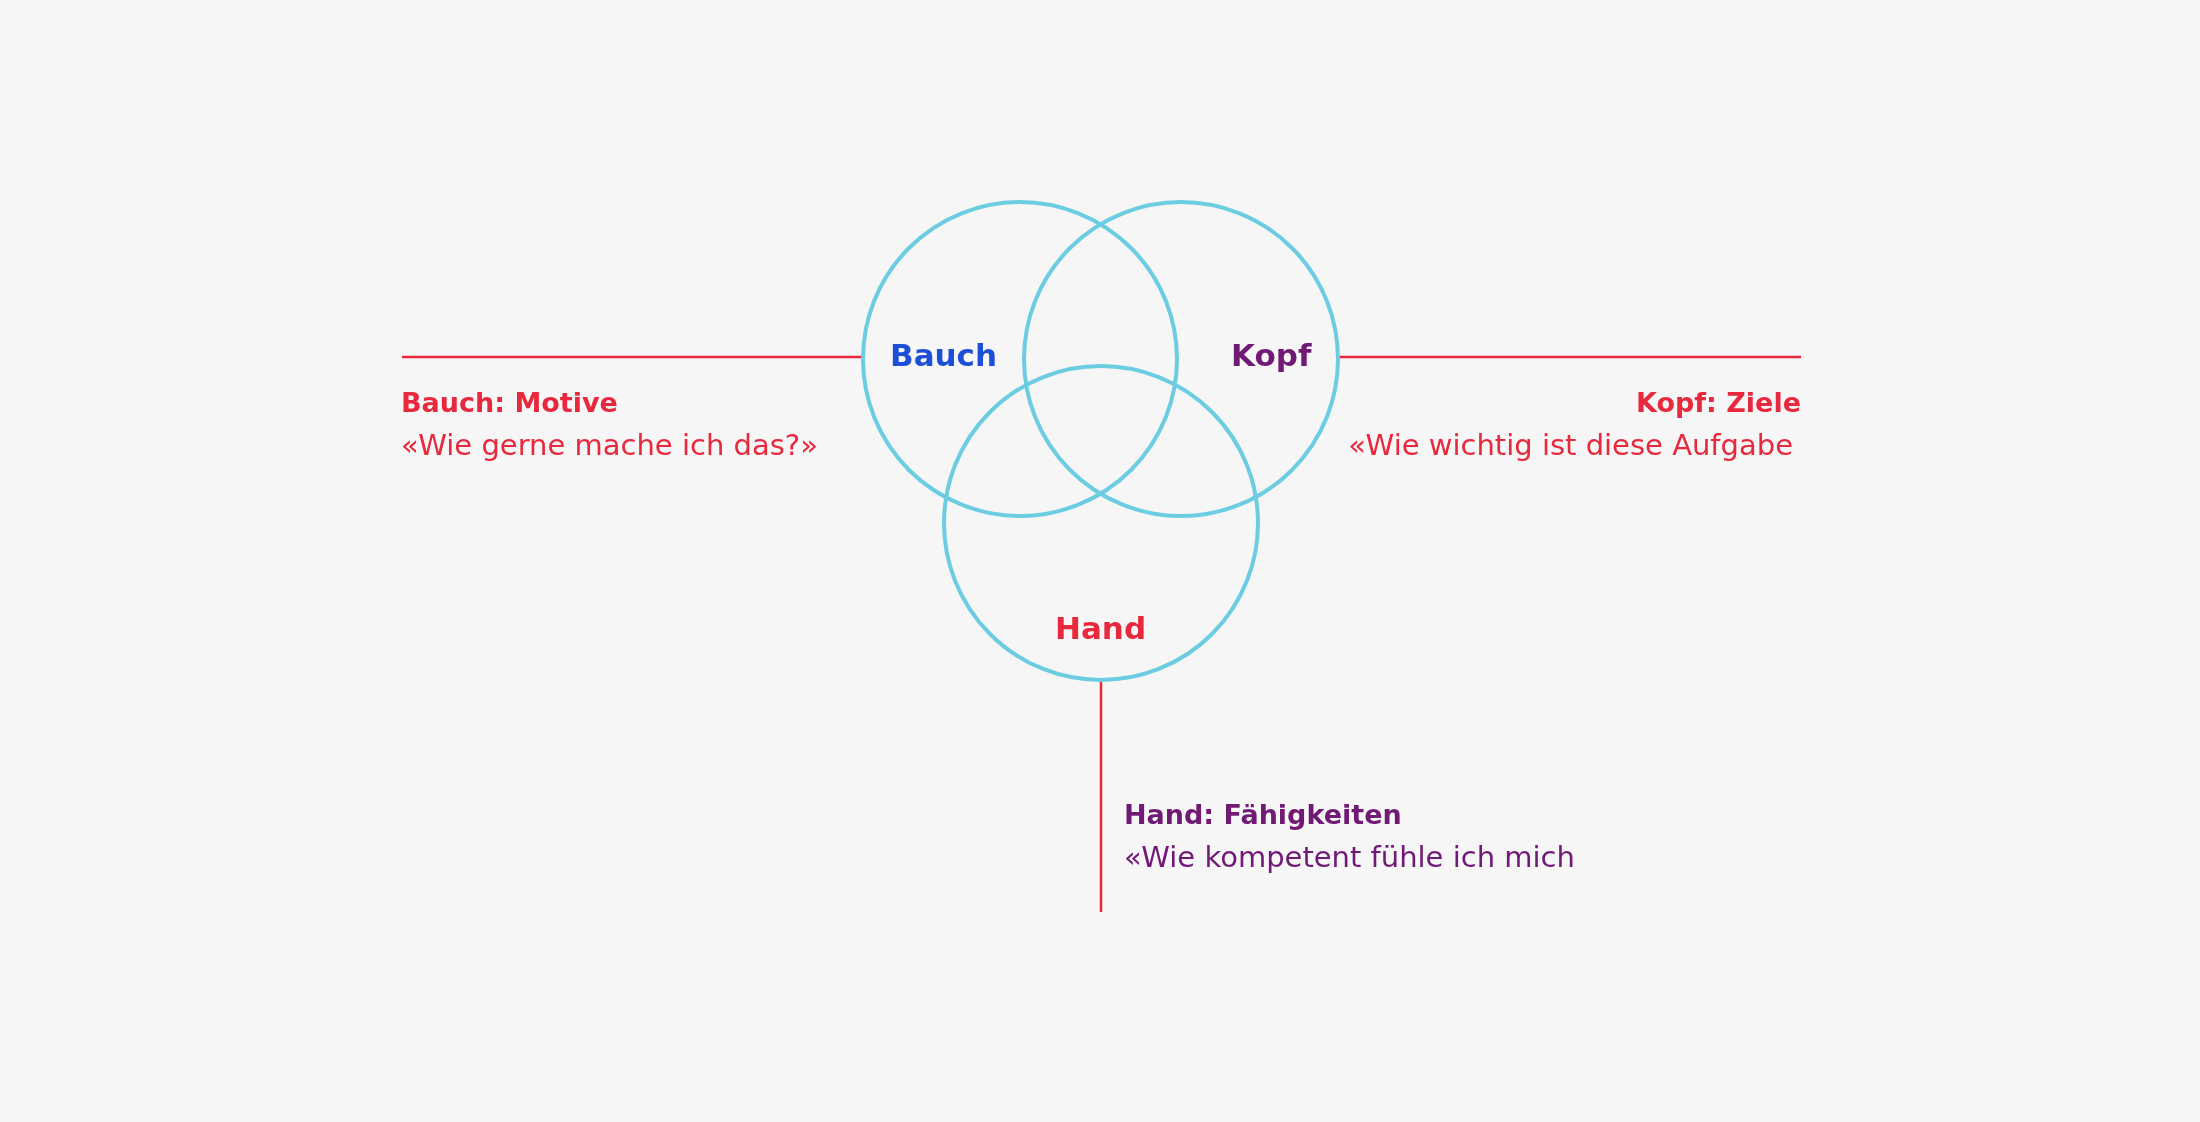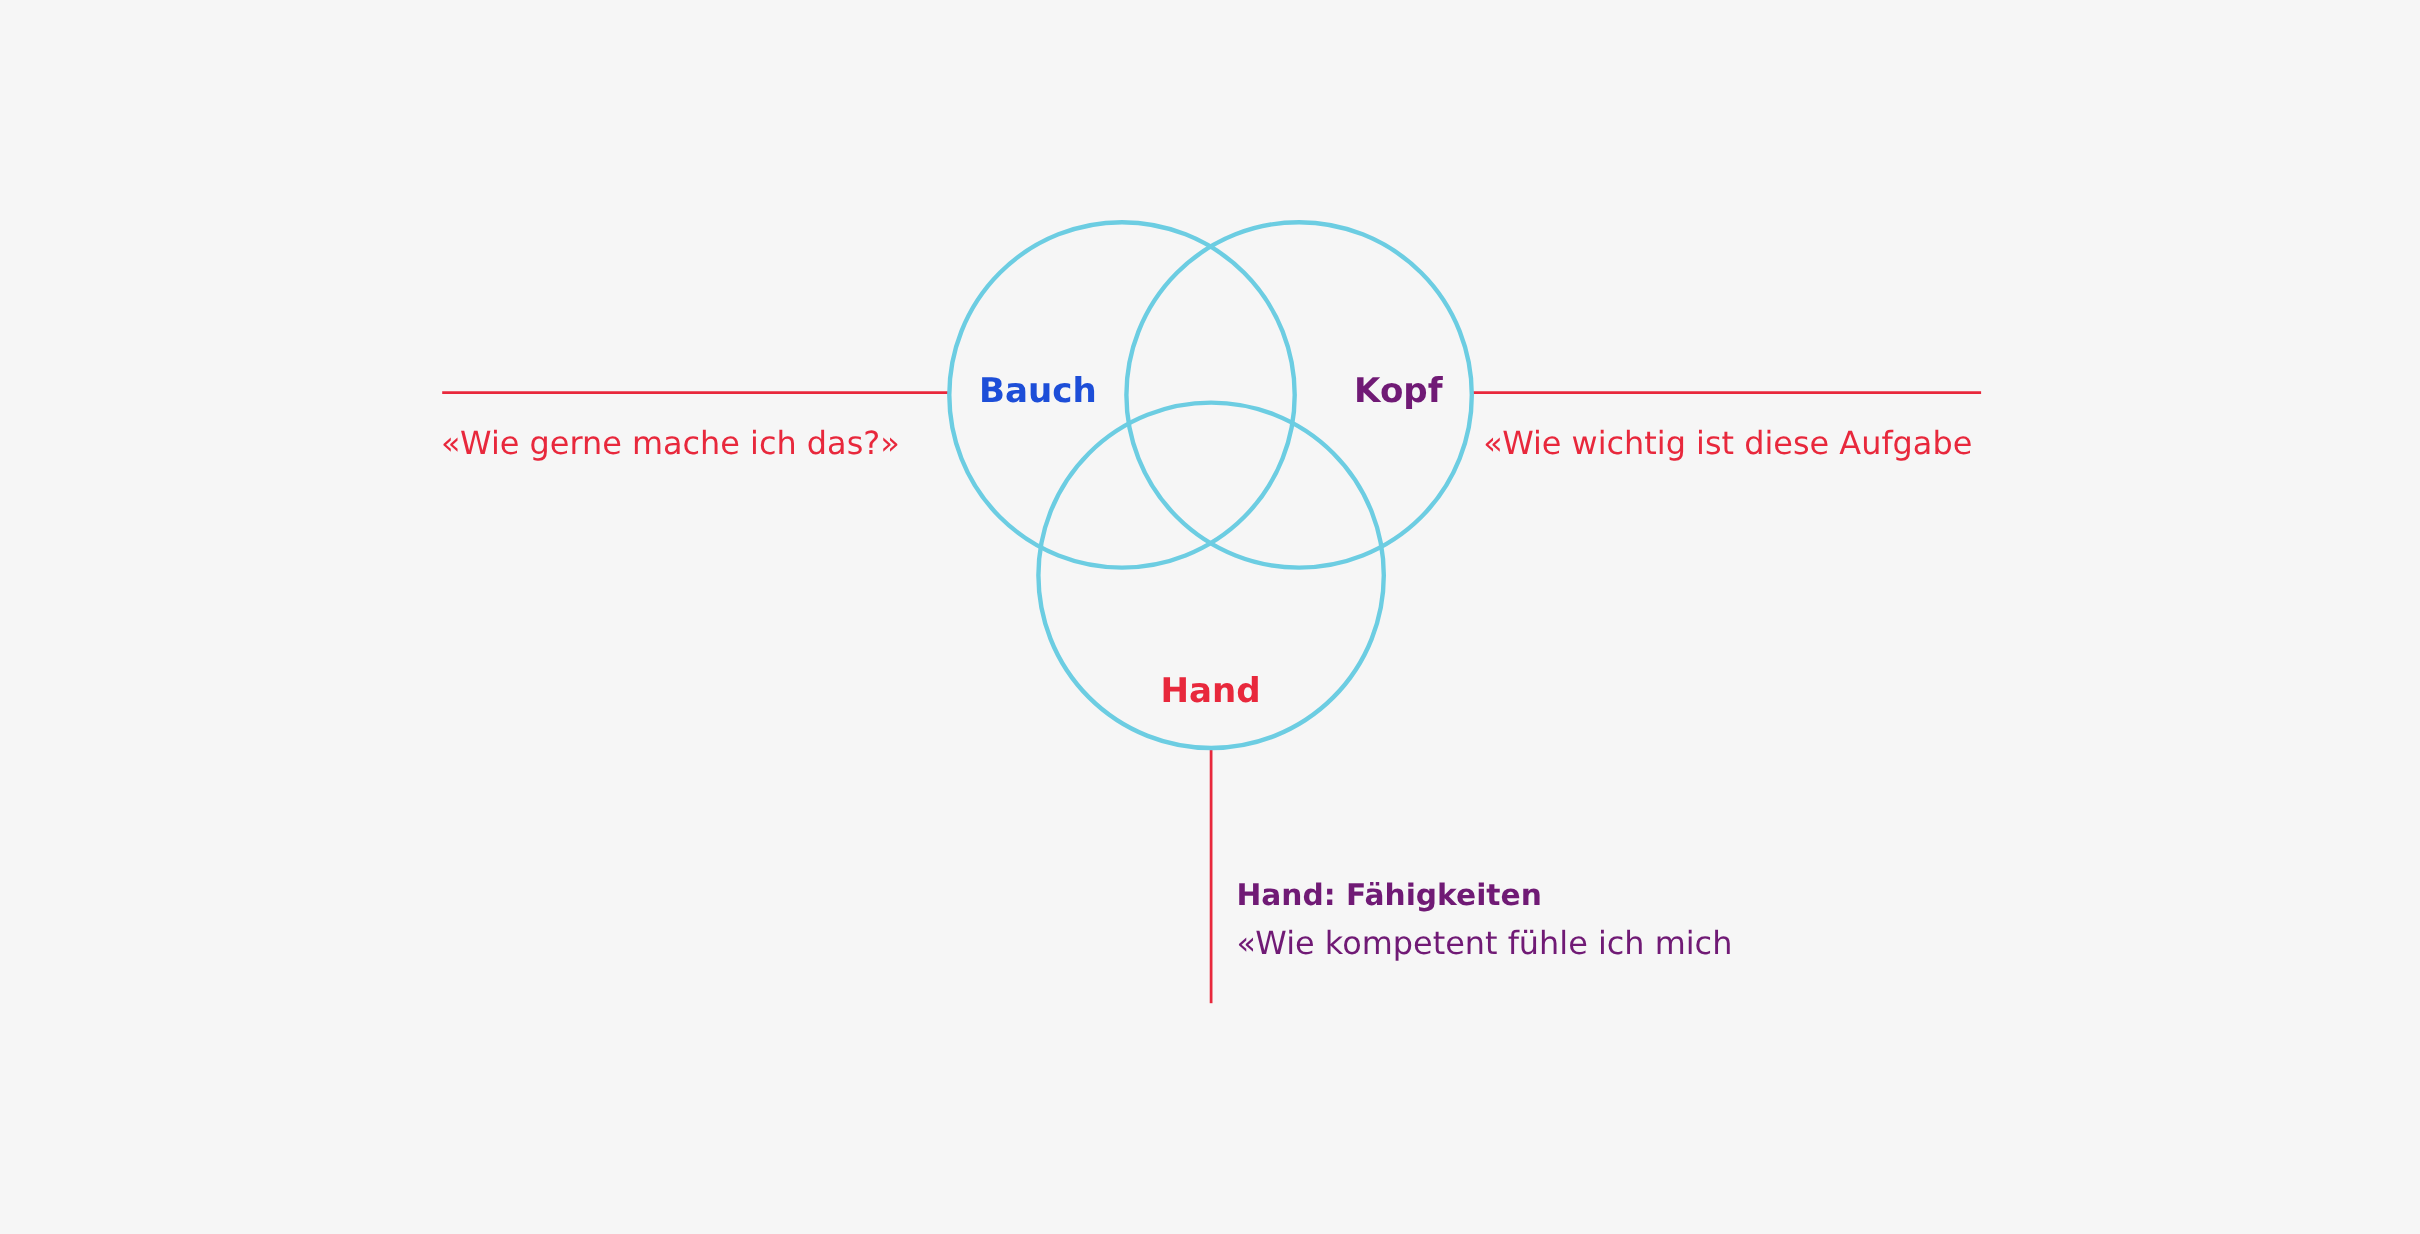--- a/index.html
+++ b/index.html
@@ -62,24 +62,26 @@
     <circle cx="1020" cy="359" r="157" fill="none" stroke="#6ccde2" stroke-width="4"></circle>
     <circle cx="1181" cy="359" r="157" fill="none" stroke="#6ccde2" stroke-width="4"></circle>
     <circle cx="1101" cy="523" r="157" fill="none" stroke="#6ccde2" stroke-width="4"></circle>
   </svg>
 
   <div class="circle-label" style="left:890px; top:340px; color:#1d4ed8;">Bauch</div>
   <div class="circle-label" style="left:1231px; top:340px; color:#701a75;">Kopf</div>
   <div class="circle-label" style="left:1055px; top:613px; color:#e8283c;">Hand</div>
 
   <div class="annot" style="left:401px; top:382px; color:#e8283c;">
+    <span class="heading">Bauch: Motive</span>
     <span class="line">«Wie gerne mache ich das?»</span>
   </div>
 
   <div class="annot right" style="right:399px; top:382px; color:#e8283c;">
+    <span class="heading">Kopf: Ziele</span>
     <span class="line" style="padding-right:8px;">«Wie wichtig ist diese Aufgabe</span>
   </div>
 
   <div class="annot" style="left:1124px; top:794px; color:#701a75;">
     <span class="heading">Hand: Fähigkeiten</span>
     <span class="line">«Wie kompetent fühle ich mich</span>
   </div>
 
 </div>
 

